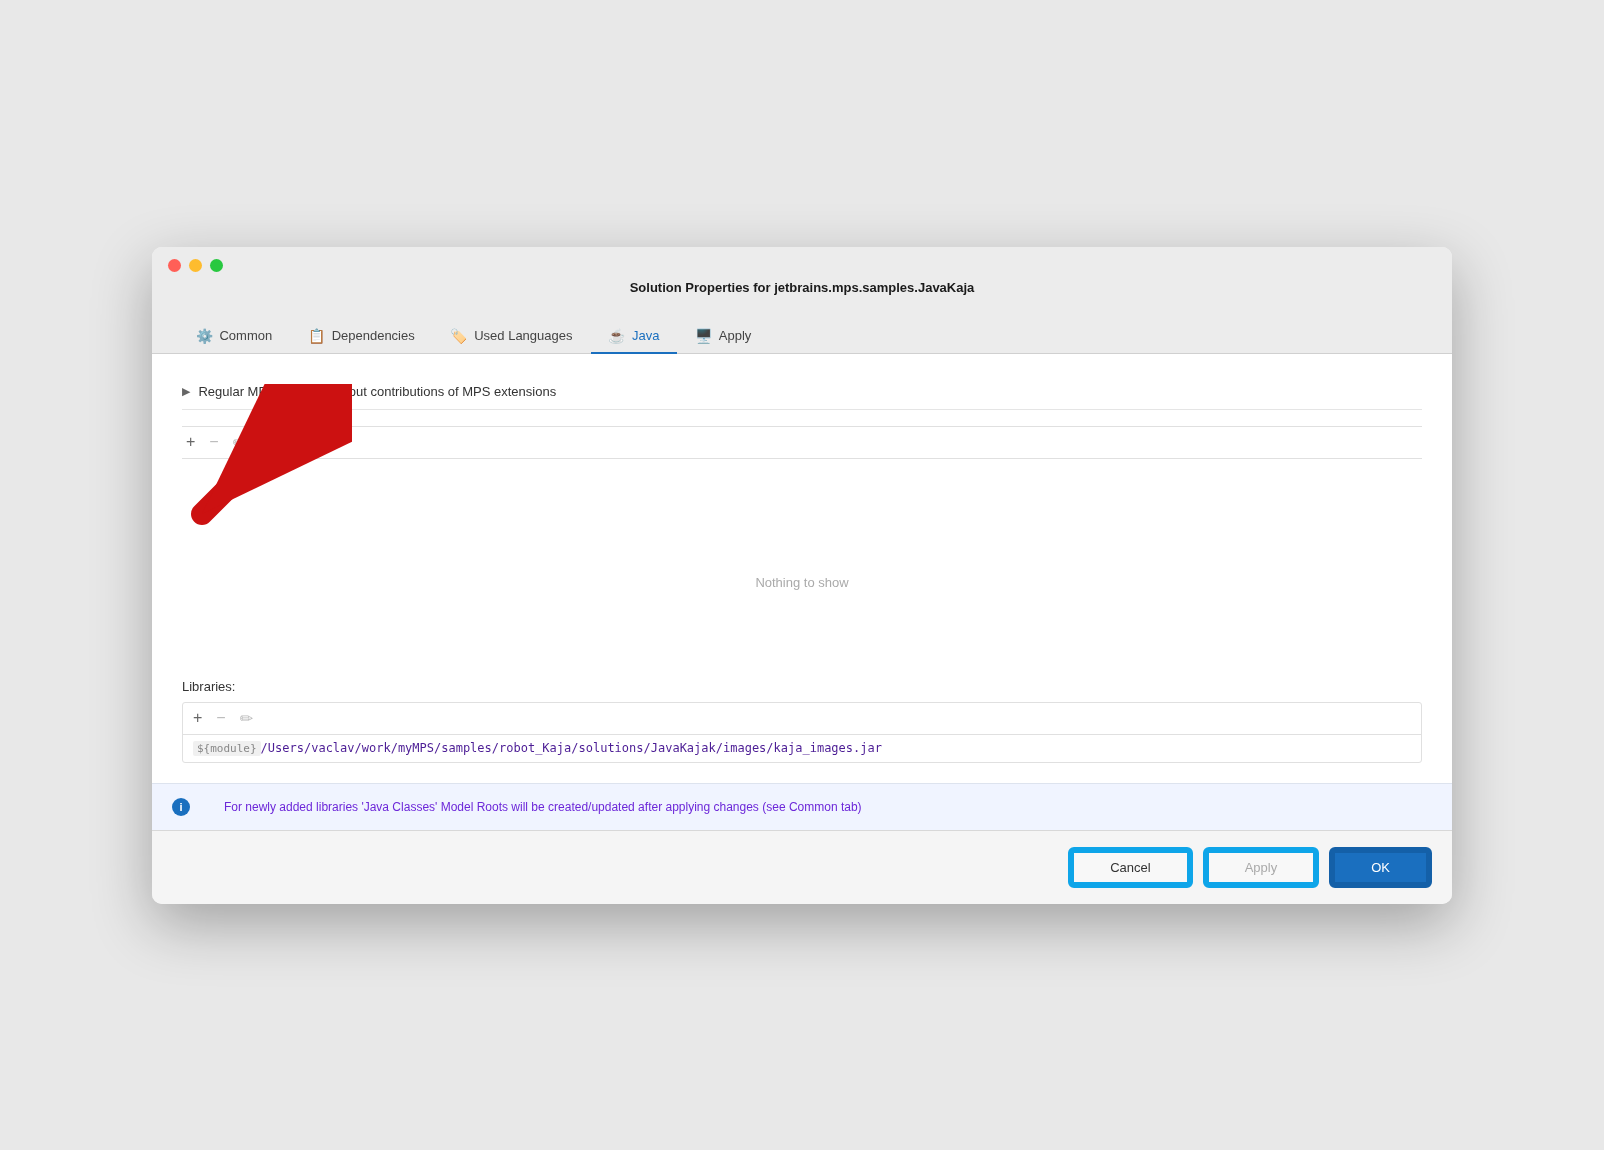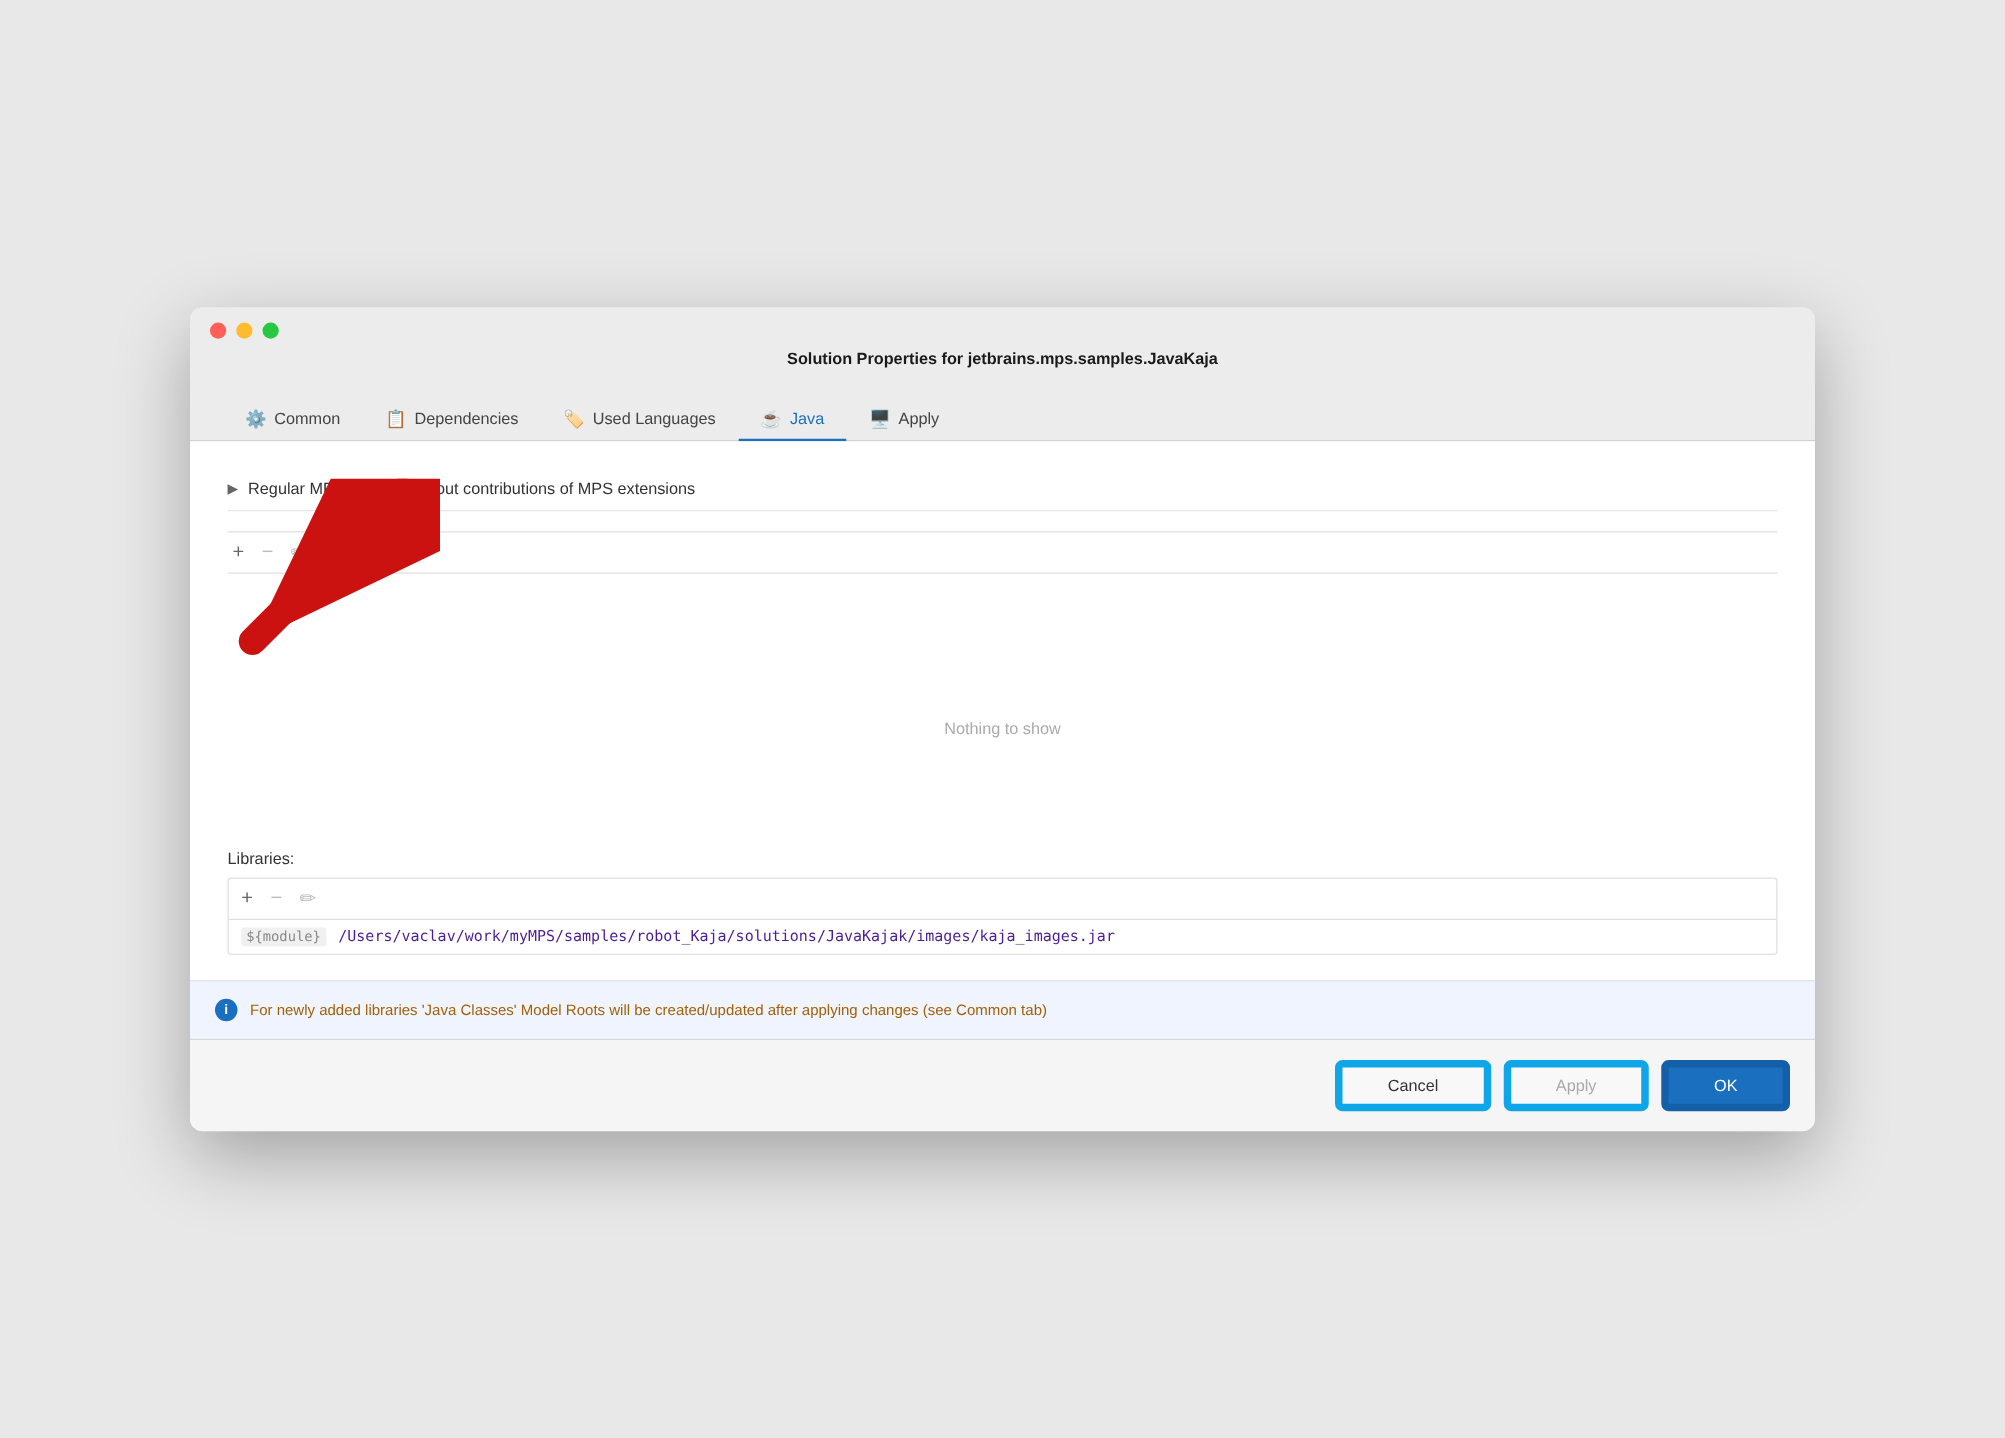--- a/index.html
+++ b/index.html
@@ -156,21 +156,20 @@
       display: flex;
       align-items: center;
       gap: 6px;
       padding: 4px 6px;
       border-bottom: 1px solid #e0e0e0;
     }
     .list-item {
       padding: 6px 10px;
       display: flex;
       align-items: center;
-      gap: 10px;
       font-size: 12px;
     }
     .module-var {
       color: #888;
       font-size: 11px;
       background: #f0f0f0;
       padding: 1px 4px;
       border-radius: 2px;
       font-family: monospace;
     }
@@ -196,21 +195,22 @@
       display: flex;
       align-items: center;
       justify-content: center;
       color: white;
       font-size: 11px;
       font-weight: bold;
       flex-shrink: 0;
     }
     .info-text {
       font-size: 12px;
-      color: #a16207;
+      color: #6d28d9;
+      margin-left: 24px;
     }
     .button-row {
       background: #f5f5f5;
       border-top: 1px solid #d8d8d8;
       padding: 16px 20px;
       display: flex;
       justify-content: flex-end;
       gap: 10px;
     }
     .btn {

